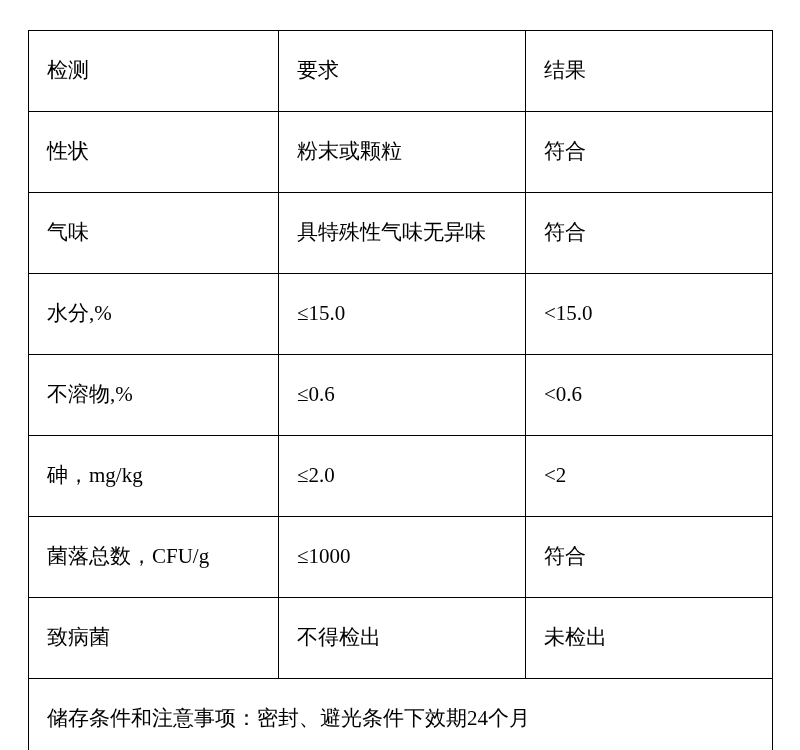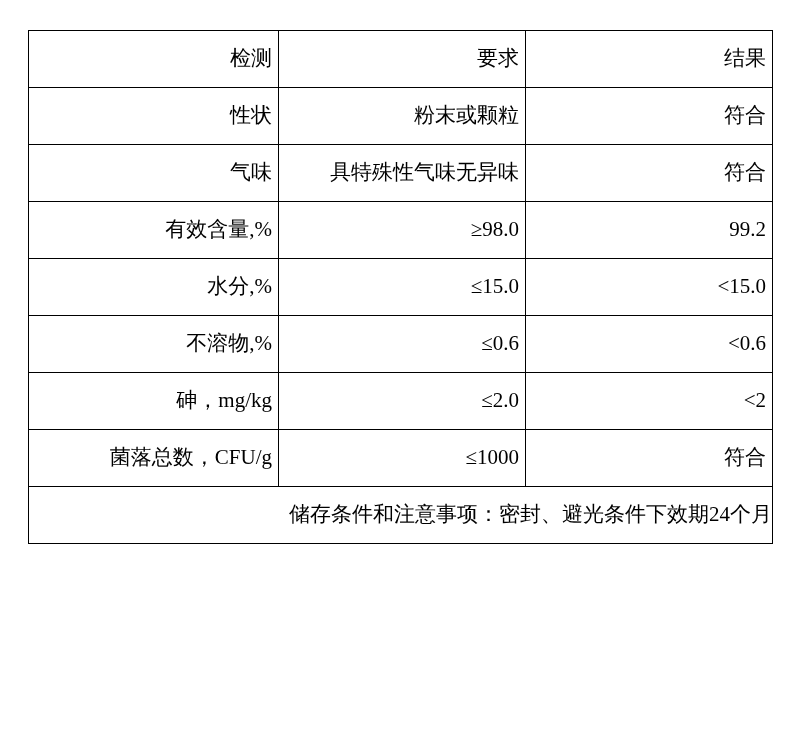--- a/index.html
+++ b/index.html
@@ -21,23 +21,23 @@
     box-sizing: border-box;
     padding: 30px 28px 0 28px;
   }
   table.spec {
     width: 744px;
     border-collapse: collapse;
     table-layout: fixed;
   }
   table.spec td {
     border: 1px solid #000000;
-    text-align: right;
+    text-align: left;
     vertical-align: middle;
-    padding: 0;
+    padding: 12px;
     height: 56px;
     font-size: 21px;
     line-height: 1.2;
     white-space: nowrap;
   }
   col.c1 { width: 250px; }
   col.c2 { width: 247px; }
   col.c3 { width: 247px; }
 
   .cell-inner {
@@ -97,31 +97,20 @@
             <span class="cell-inner">气味</span>
           </td>
         <td>
             <span class="cell-inner">具特殊性气味无异味</span>
           </td>
         <td>
             <span class="cell-inner">符合</span>
           </td>
       </tr>
 
-      <tr>
-        <td>
-            <span class="cell-inner">有效含量,%</span>
-          </td>
-        <td>
-            <span class="cell-inner">≥98.0</span>
-          </td>
-        <td>
-            <span class="cell-inner">99.2</span>
-          </td>
-      </tr>
 
       <tr>
         <td>
             <span class="cell-inner">水分,%</span>
           </td>
         <td>
             <span class="cell-inner">≤15.0</span>
           </td>
         <td>
             <span class="cell-inner">&lt;15.0</span>
@@ -159,20 +148,31 @@
             <span class="cell-inner">菌落总数，CFU/g</span>
           </td>
         <td>
             <span class="cell-inner">≤1000</span>
           </td>
         <td>
             <span class="cell-inner">符合</span>
           </td>
       </tr>
 
+      <tr>
+        <td>
+            <span class="cell-inner">致病菌</span>
+          </td>
+        <td>
+            <span class="cell-inner">不得检出</span>
+          </td>
+        <td>
+            <span class="cell-inner">未检出</span>
+          </td>
+      </tr>
 
       <tr class="footer-row">
         <td colspan="3">
           <span class="footer-text">储存条件和注意事项：密封、避光条件下效期24个月</span>
         </td>
       </tr>
     </tbody>
   </table>
 </div>
 

